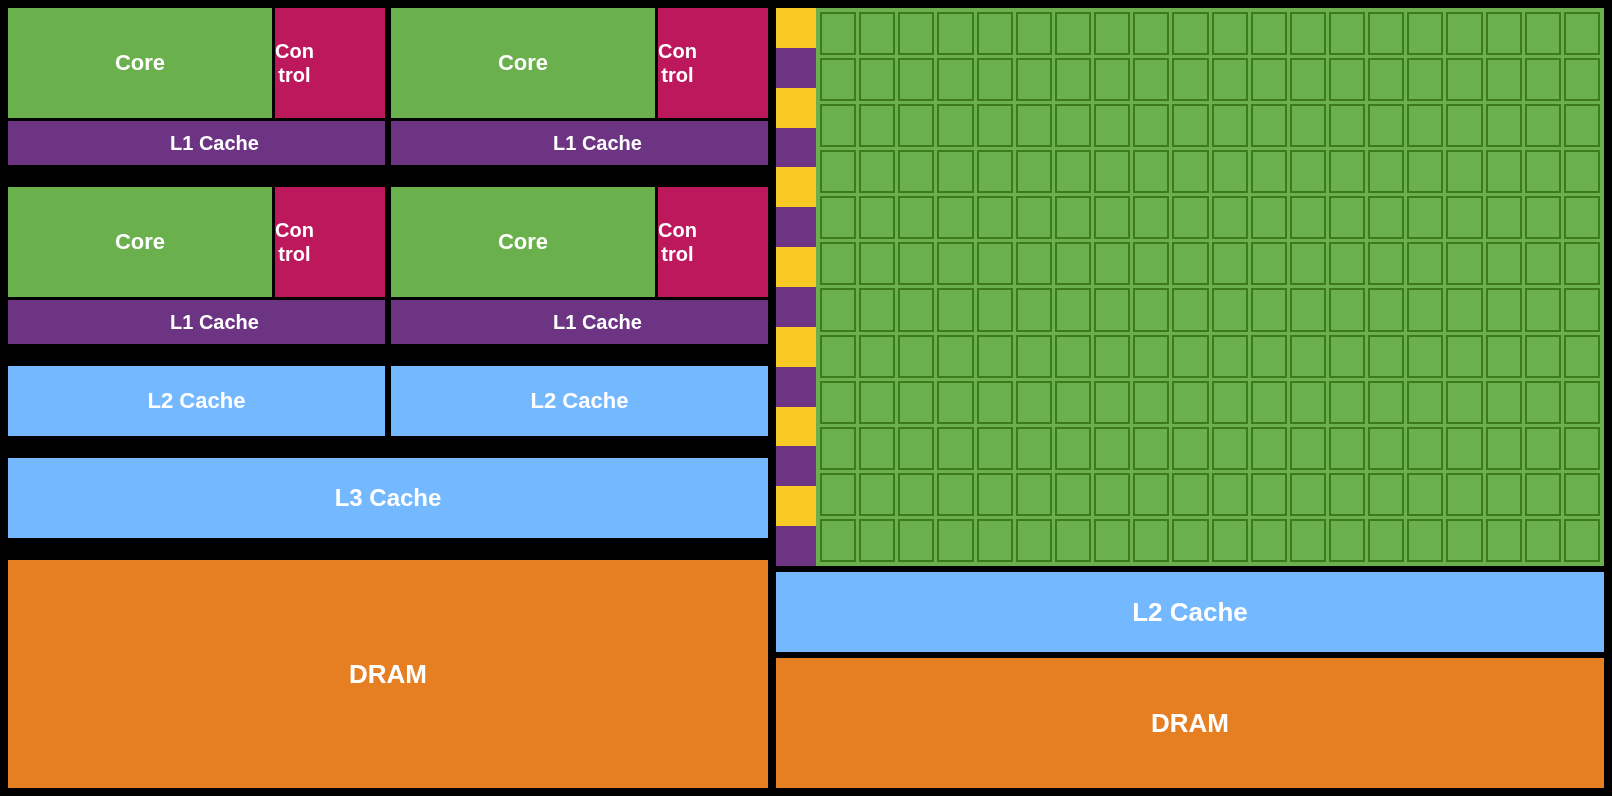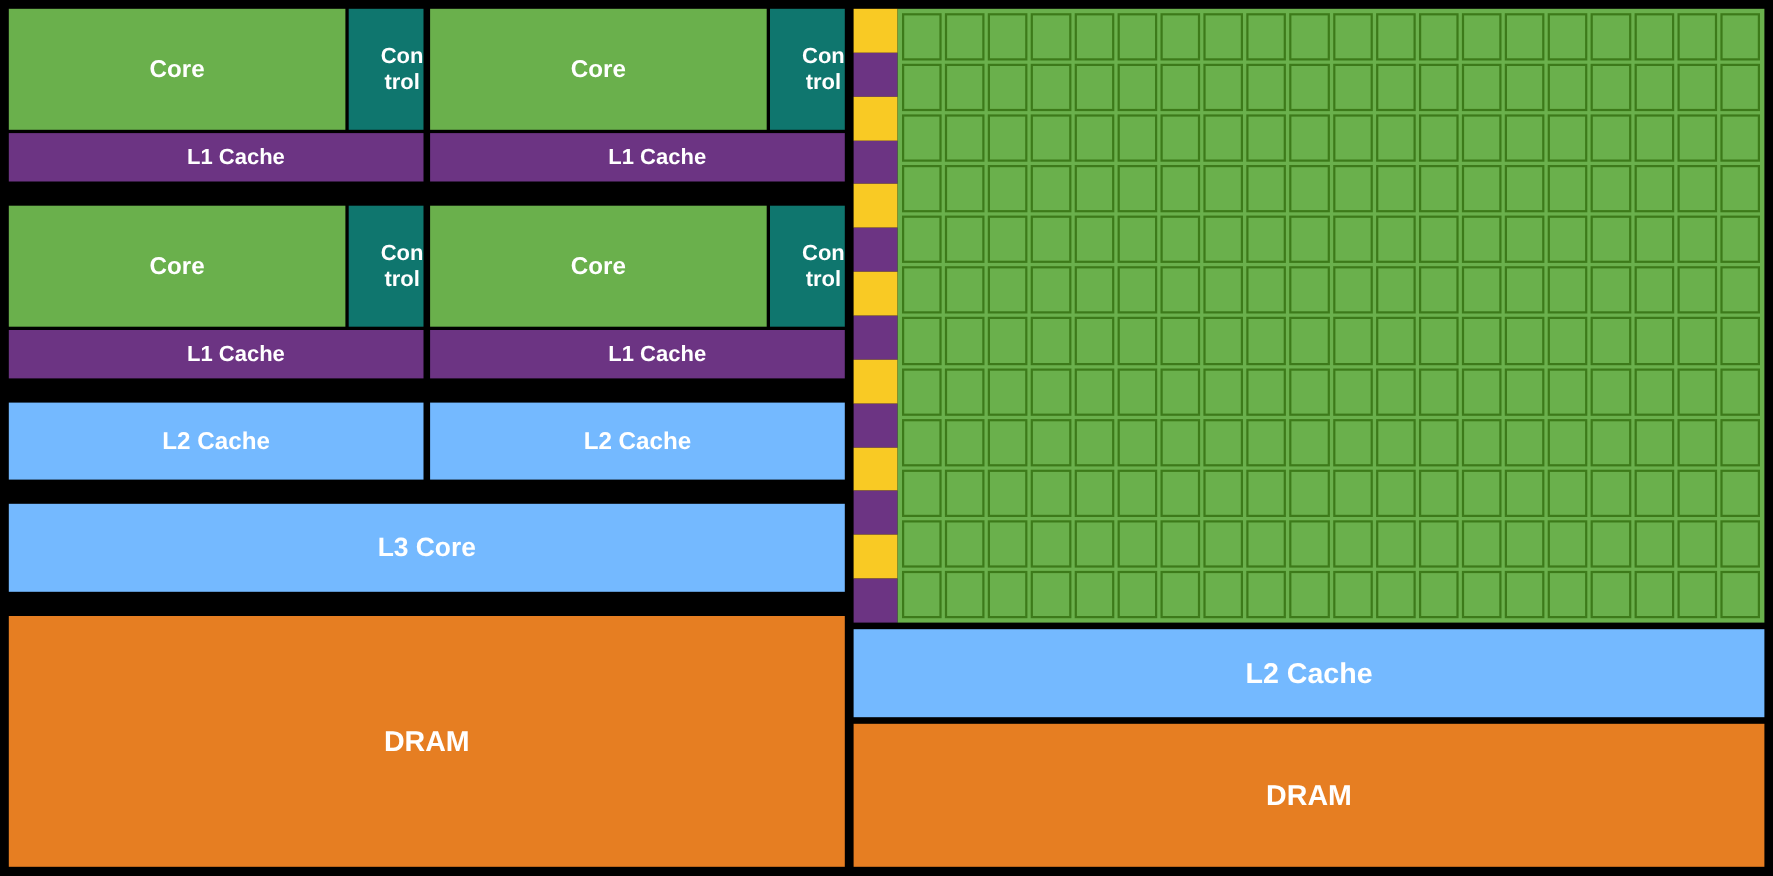--- a/index.html
+++ b/index.html
@@ -47,25 +47,25 @@
       background: #6ab04c;
       flex: 1;
       display: flex;
       align-items: center;
       justify-content: center;
       font-size: 22px;
       min-height: 110px;
     }
 
     .control-block {
-      background: #0f766e;
-      width: 68px;
-      display: flex;
-      align-items: center;
-      justify-content: flex-end;
+      background: #be185d;
+      width: 110px;
+      display: flex;
+      align-items: center;
+      justify-content: flex-start;
       font-size: 20px;
       text-align: center;
       line-height: 1.2;
       min-height: 110px;
     }
 
     .l1-cache {
       background: #6c3483;
       display: flex;
       align-items: center;
@@ -254,21 +254,21 @@
   <div class="l2-cache-row">
     <div class="l2-block">
       <span>L2 Cache</span>
     </div>
     <div class="l2-block">
       <span>L2 Cache</span>
     </div>
   </div>
 
   <div class="l3-cache">
-    <span>L3 Core</span>
+    <span>L3 Cache</span>
   </div>
 
   <div class="dram-block">
     <span>DRAM</span>
   </div>
 </div>
 
 <div class="right-panel">
 
   <div class="gpu-top">

